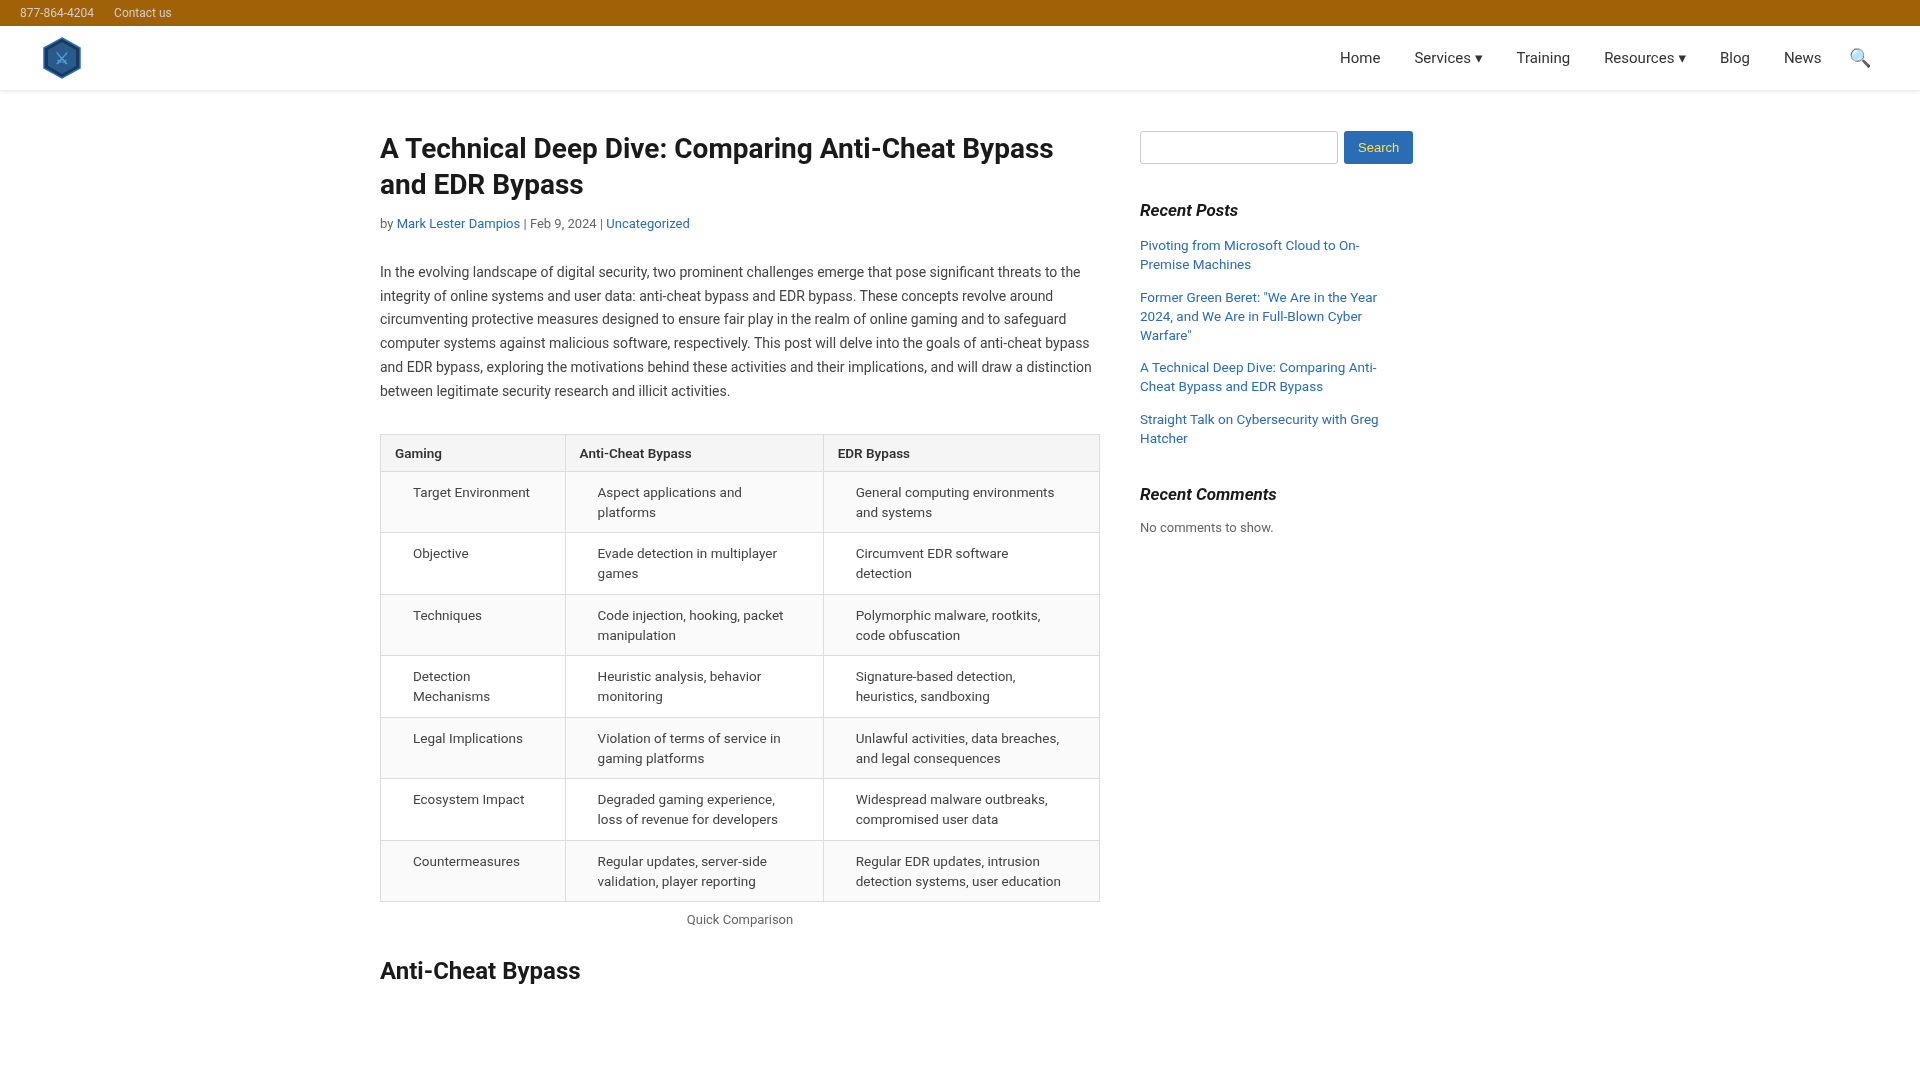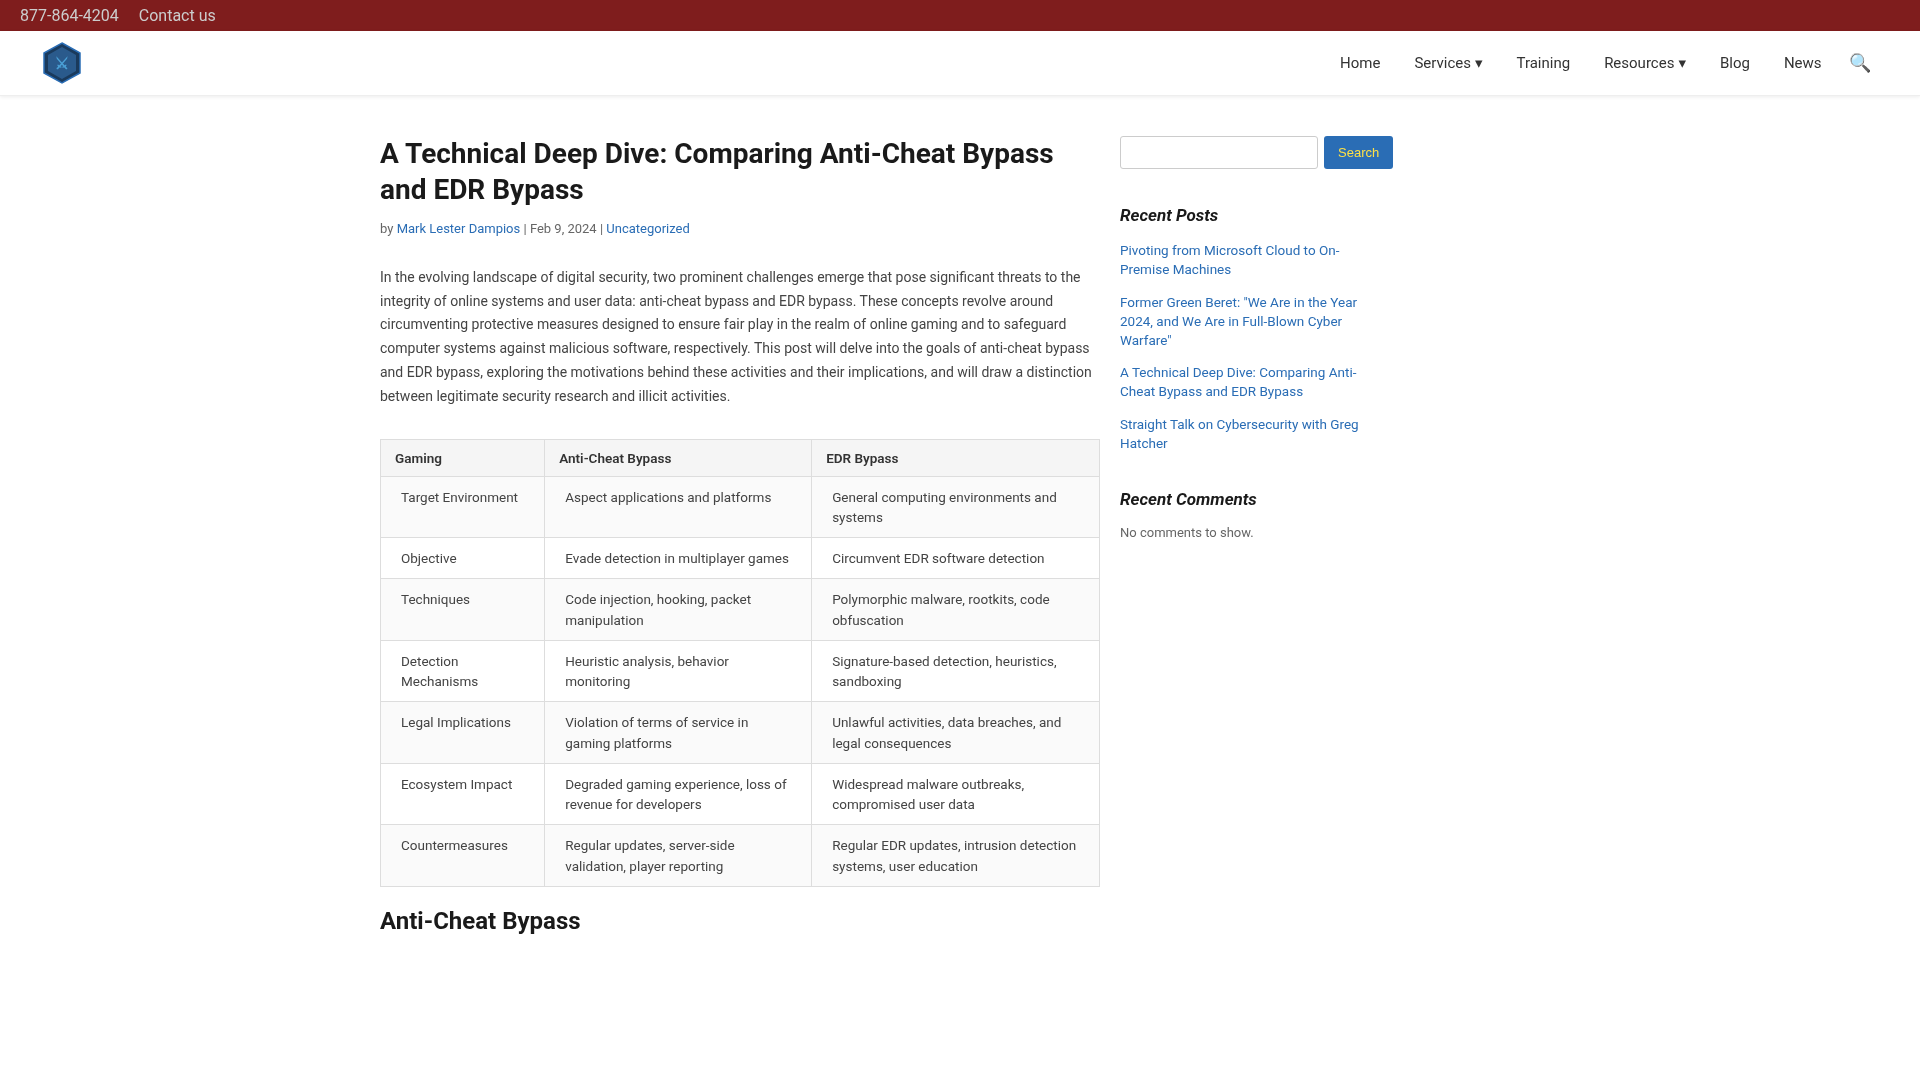--- a/index.html
+++ b/index.html
@@ -1,23 +1,23 @@
 <!DOCTYPE html>
 <html><head>
   <meta charset="utf-8">
   <style>
     * { box-sizing: border-box; margin: 0; padding: 0; }
     body { font-family: -apple-system, BlinkMacSystemFont, 'Segoe UI', Roboto, sans-serif; font-size: 14px; color: #333; background: #fff; }
     
     
     .top-bar {
-      background: #7f1d1d;
+      background: #a16207;
       color: #ccc;
       padding: 6px 20px;
-      font-size: 16px;
+      font-size: 12px;
       display: flex;
       align-items: center;
       gap: 20px;
     }
     .top-bar a { color: #ccc; text-decoration: none; }
     
     
     .header {
       background: #fff;
       border-bottom: 1px solid #eee;
@@ -59,21 +59,21 @@
       font-size: 18px;
       color: #666;
     }
     
     
     .main-container {
       max-width: 1200px;
       margin: 0 auto;
       padding: 40px 20px;
       display: flex;
-      gap: 20px;
+      gap: 40px;
     }
     
     
     .article-content {
       flex: 1;
       max-width: 720px;
     }
     .article-title {
       font-size: 28px;
       font-weight: 700;
@@ -104,21 +104,21 @@
     .comparison-table th {
       background: #f5f5f5;
       border: 1px solid #ddd;
       padding: 10px 14px;
       text-align: left;
       font-weight: 600;
       color: #333;
     }
     .comparison-table td {
       border: 1px solid #ddd;
-      padding: 10px 20px;
+      padding: 10px 32px;
       vertical-align: top;
       color: #444;
       line-height: 1.5;
     }
     .comparison-table tr:nth-child(odd) td { background: #fafafa; }
     .comparison-table tr:nth-child(even) td { background: #fff; }
     .table-caption {
       text-align: center;
       font-size: 13px;
       color: #666;
@@ -269,20 +269,21 @@
             <td>Degraded gaming experience, loss of revenue for developers</td>
             <td>Widespread malware outbreaks, compromised user data</td>
           </tr>
           <tr>
             <td>Countermeasures</td>
             <td>Regular updates, server-side validation, player reporting</td>
             <td>Regular EDR updates, intrusion detection systems, user education</td>
           </tr>
         </tbody>
     </table>
+    <p class="table-caption">Quick Comparison</p>
 
     <h2 class="section-heading">Anti-Cheat Bypass</h2>
   </article>
 
   <aside class="sidebar">
     <div class="search-box">
       <input class="search-input" type="text" style="">
       <button class="search-button">Search</button>
     </div>
 

